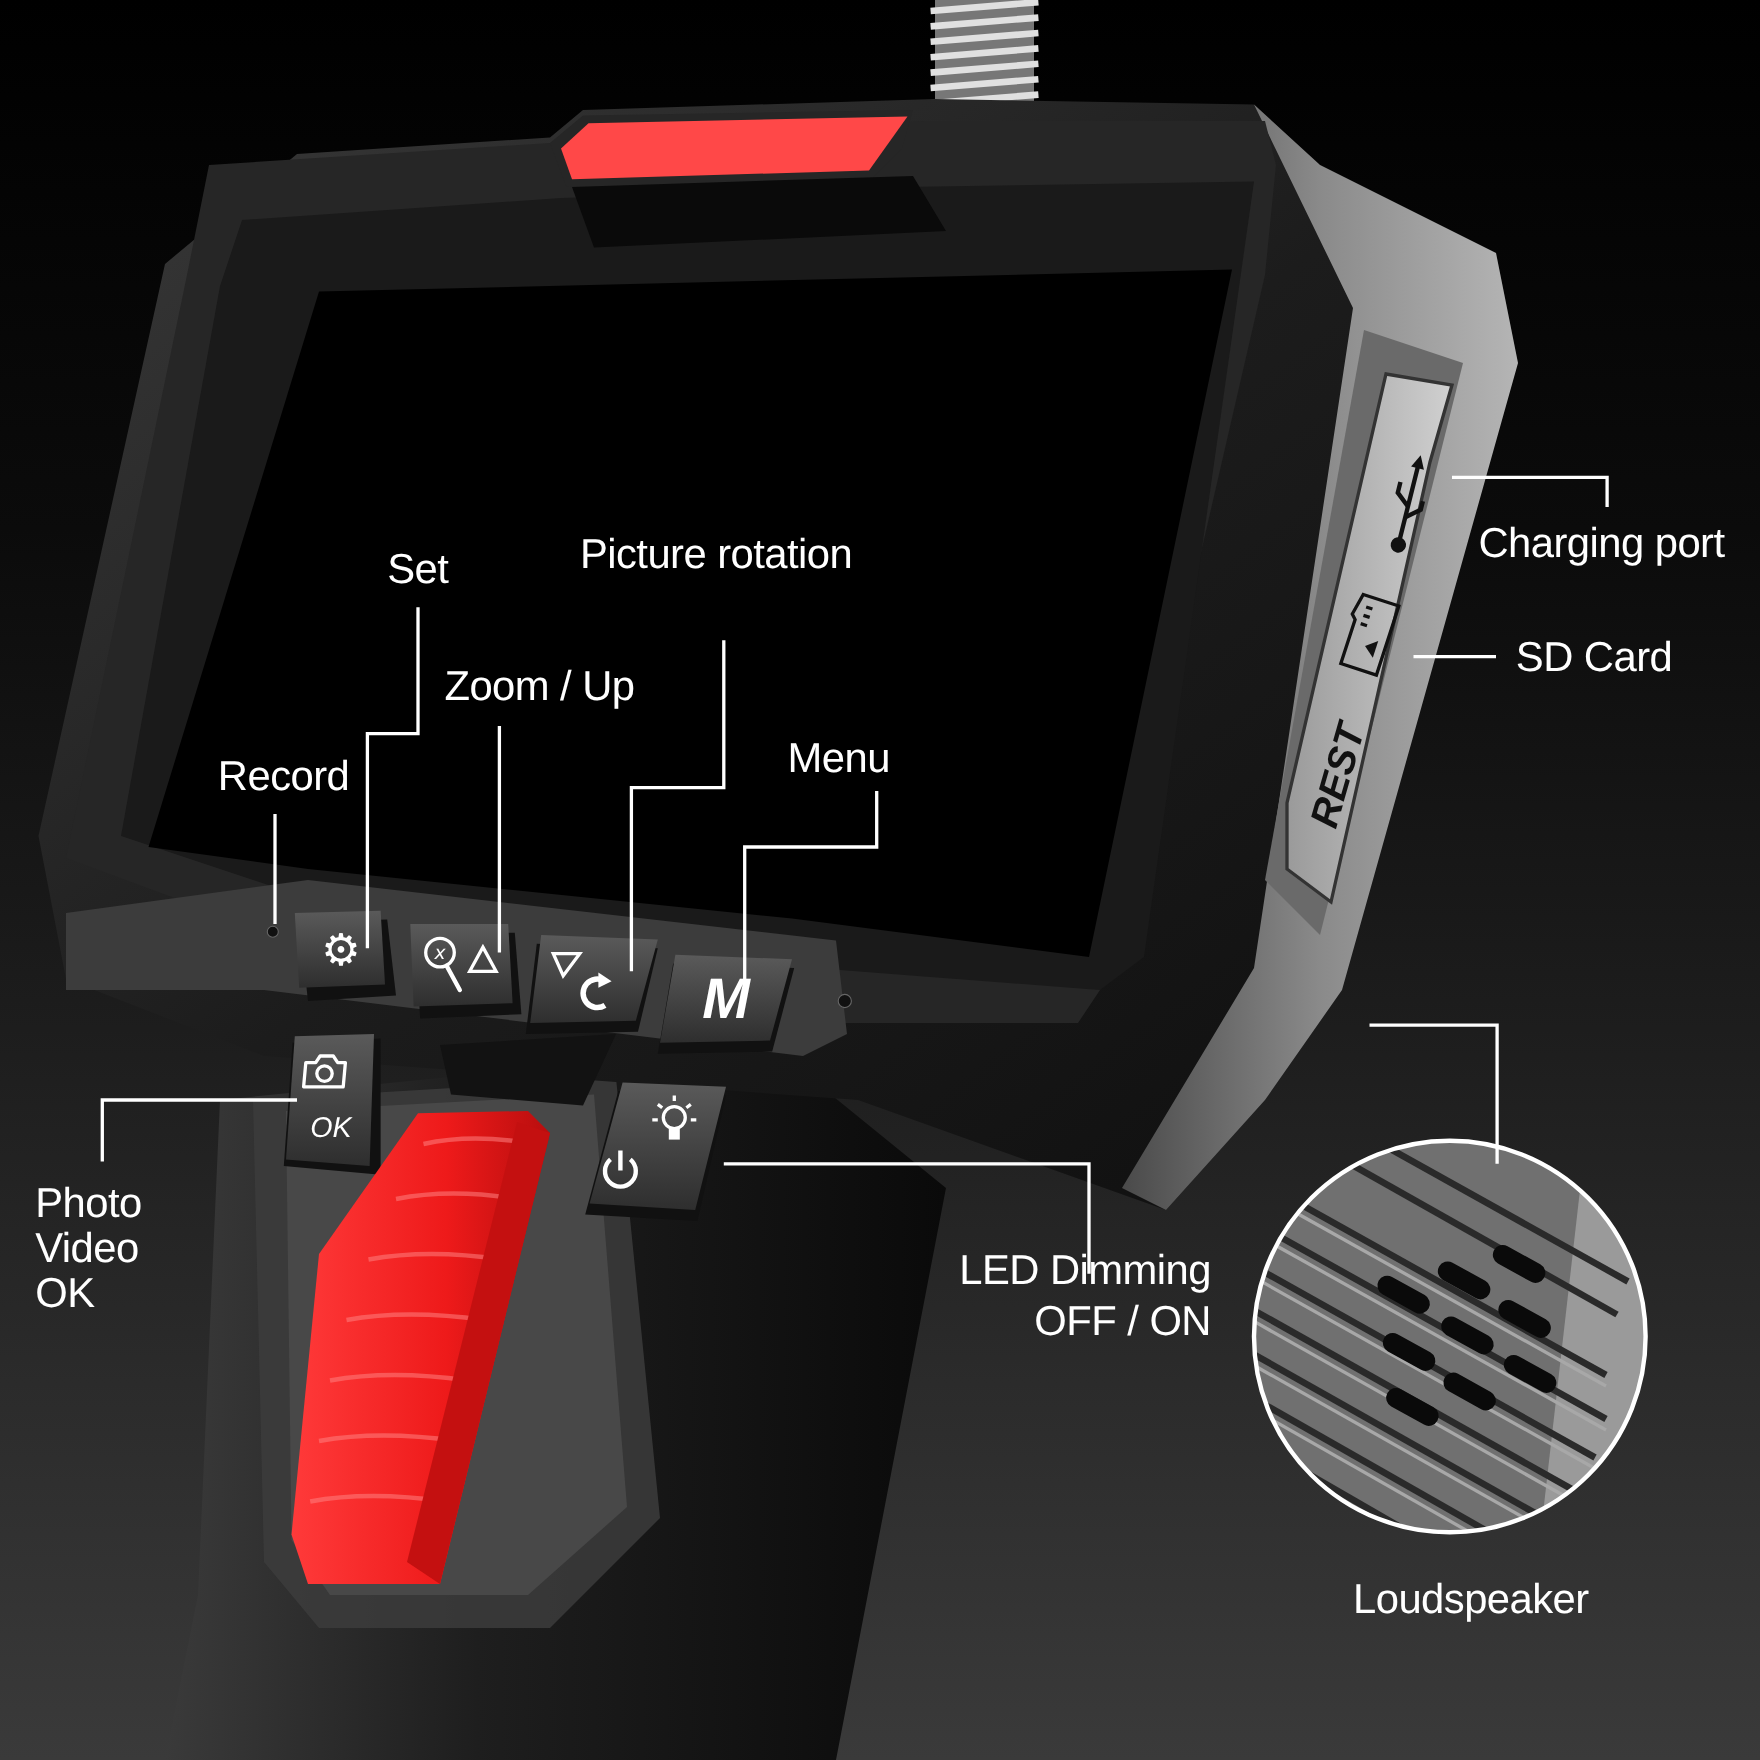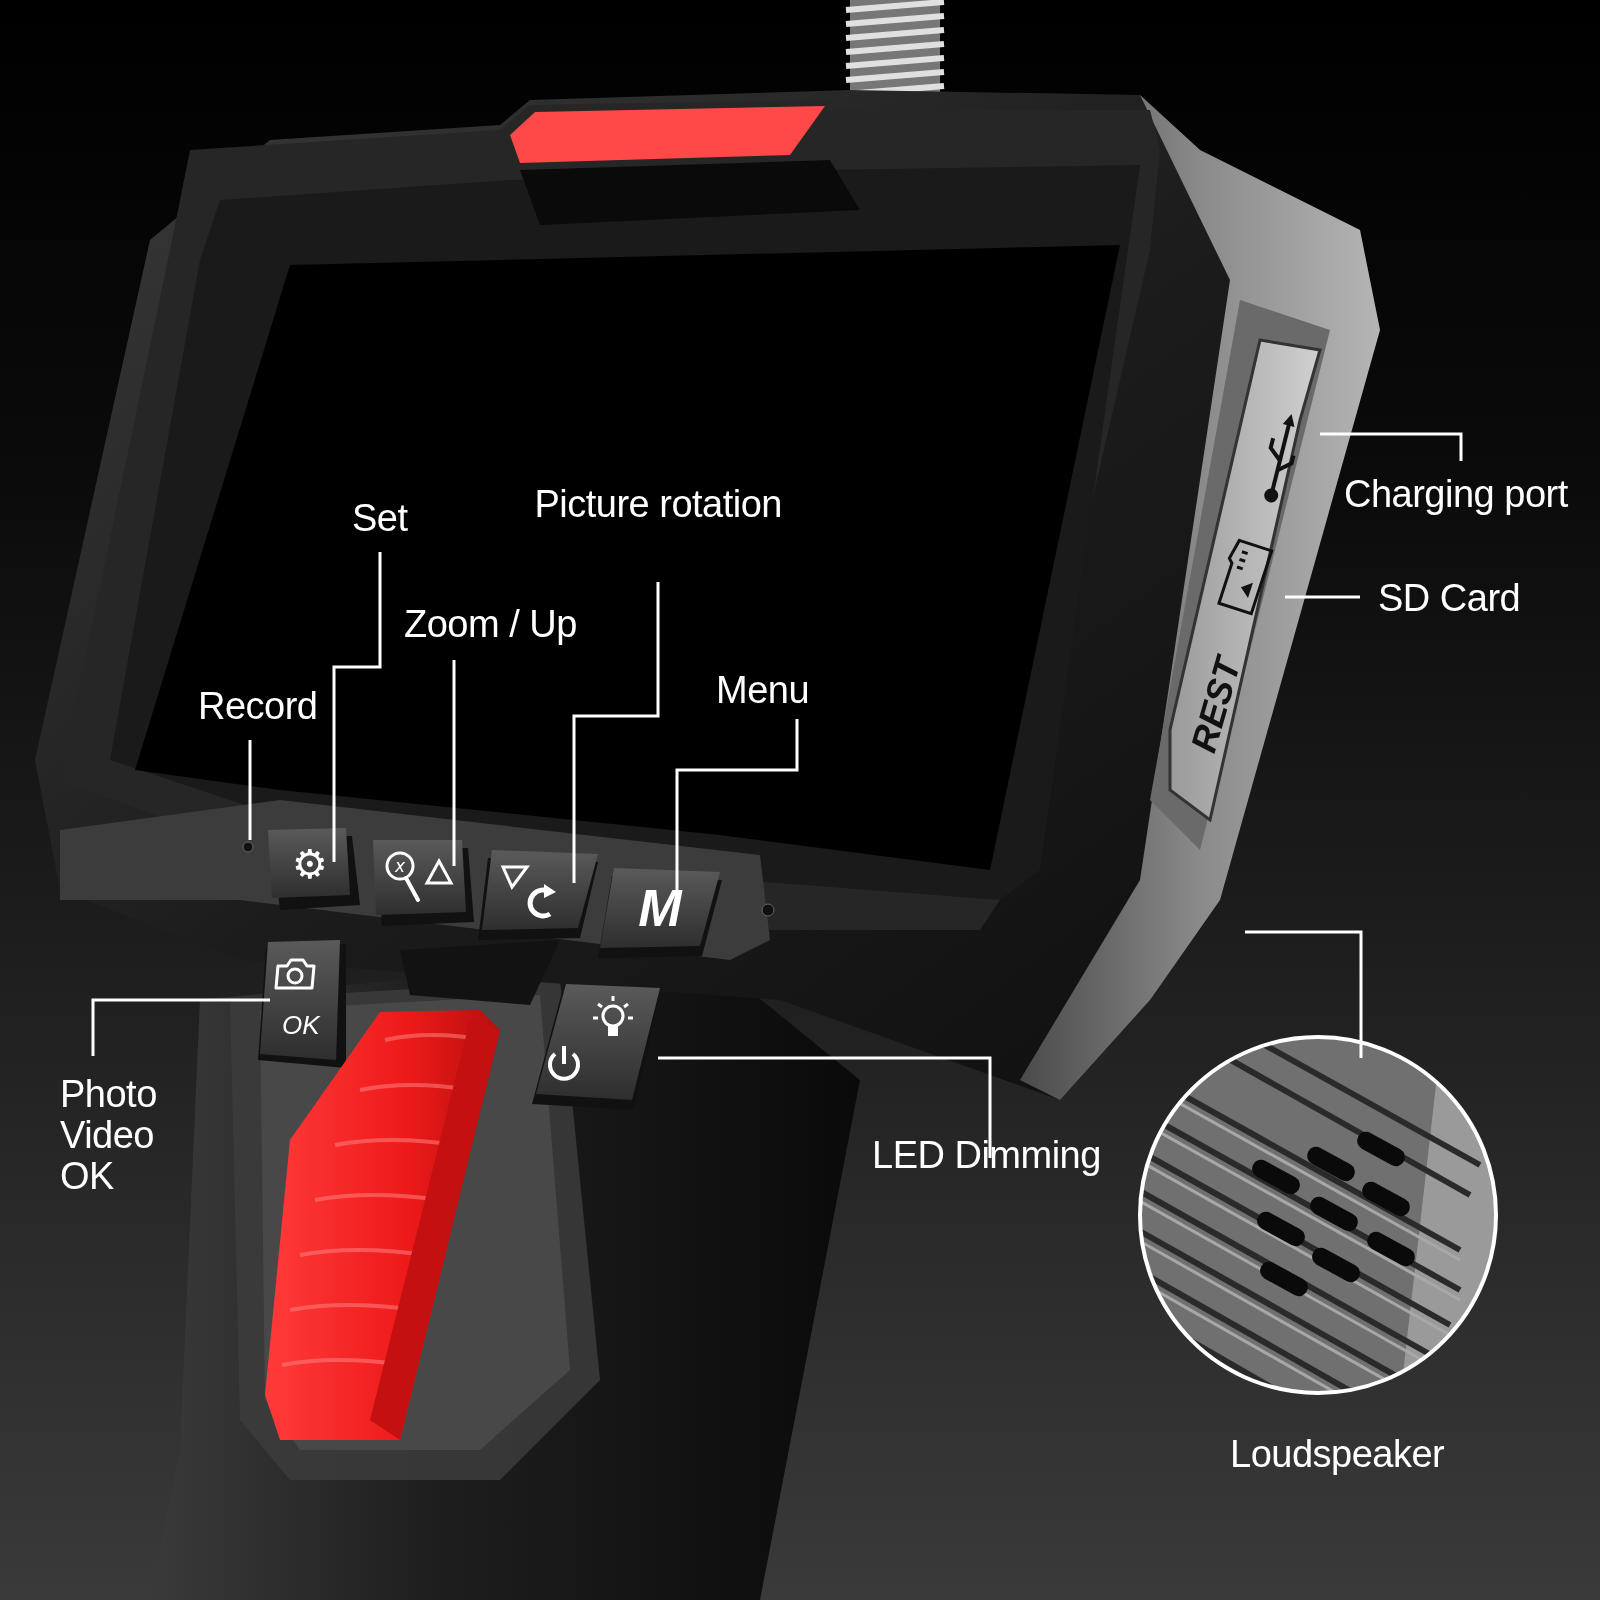--- a/index.html
+++ b/index.html
@@ -7,21 +7,21 @@
       width:1600px; height:1600px; overflow:hidden; position:relative;
       background: linear-gradient(180deg, #000000 0%, #0b0b0b 30%, #1e1e1e 60%, #3a3a3a 100%);
       font-family: "Liberation Sans", "DejaVu Sans", sans-serif;
       color:#ffffff;
     }
     #device { position:absolute; left:0; top:0; width:1600px; height:1600px; }
     .label {
       position:absolute; color:#ffffff; font-size:38px; line-height:41px;
       letter-spacing:-0.5px; white-space:nowrap;
     }
-    .label.center { text-align:right; }
+    .label.center { text-align:center; }
     .callouts { position:absolute; left:0; top:0; width:1600px; height:1600px; pointer-events:none; }
     .btn { cursor:pointer; }
   </style>
 </head>
 <body>
 
 <svg id="device" viewBox="0 0 1600 1600" xmlns="http://www.w3.org/2000/svg">
   <defs>
     <linearGradient id="gBody" x1="0" y1="0" x2="1" y2="1">
       <stop offset="0" stop-color="#3a3a3a"></stop>
@@ -278,21 +278,22 @@
 
 <div class="label" style="left:352px;top:498px;">Set</div>
 <div class="label center" style="left:520px;top:484px;width:262px;">
   <div>Picture rotation</div>
 </div>
 <div class="label" style="left:404px;top:604px;">Zoom / Up</div>
 <div class="label" style="left:716px;top:670px;">Menu</div>
 <div class="label" style="left:198px;top:686px;">Record</div>
 <div class="label" style="left:1344px;top:474px;text-align:center;">Charging port</div>
 <div class="label" style="left:1378px;top:578px;text-align:center;">SD Card</div>
-<div class="label" style="left:60px;top:1074px;">
+<div class="label" style="left:32px;top:1074px;">
   <div>Photo</div>
   <div>Video</div>
   <div>OK</div>
 </div>
 <div class="label" style="left:872px;top:1132px;line-height:47px;text-align:right;">
   <div>LED Dimming</div>
+  <div style="margin-left:-8px;">OFF / ON</div>
 </div>
 <div class="label" style="left:1230px;top:1434px;">Loudspeaker</div>
 
 </body></html>

